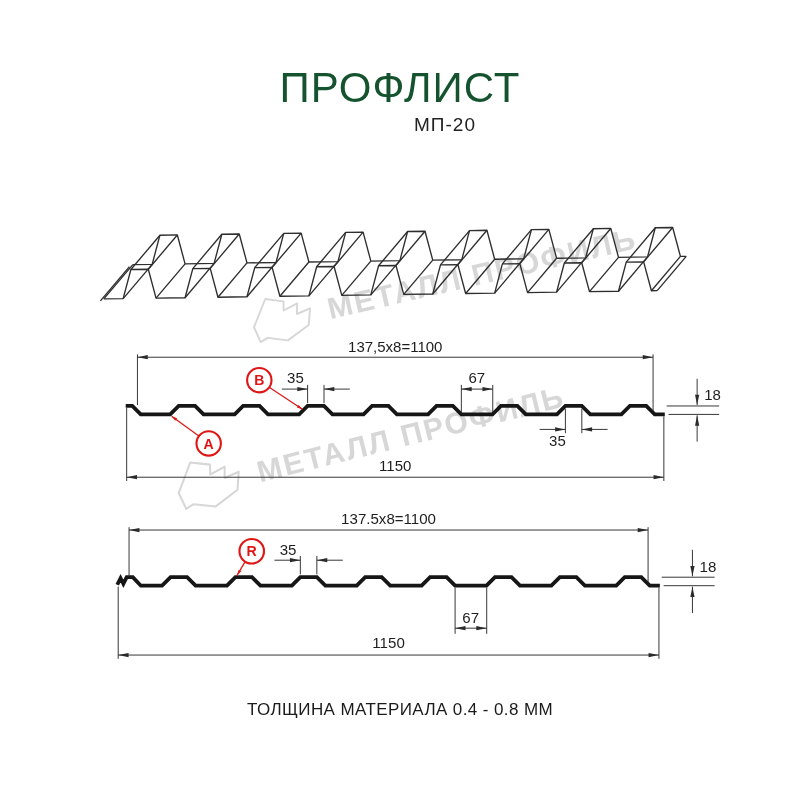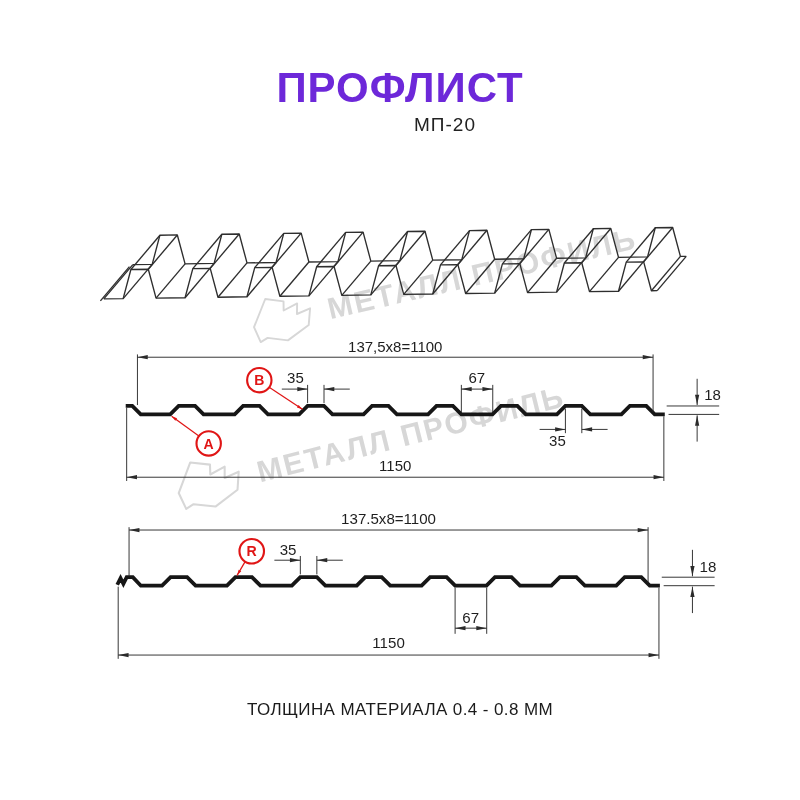--- a/index.html
+++ b/index.html
@@ -1,19 +1,19 @@
 <!DOCTYPE html>
 <html><head>
 <meta charset="utf-8">
 <style>
   html,body{margin:0;padding:0;background:#fff;}
   .stage{position:relative;width:800px;height:800px;background:#fff;overflow:hidden;
          font-family:"Liberation Sans",sans-serif;}
   .title{position:absolute;left:0;top:64px;width:800px;text-align:center;
-         font-size:42px;font-weight:bold;letter-spacing:1px;color:#6d28d9;}
+         font-size:42px;font-weight:normal;letter-spacing:1px;color:#14532d;}
   .subtitle{position:absolute;left:0;top:114px;width:800px;text-align:center;
          font-size:19px;letter-spacing:1px;color:#222;padding-left:45px;}
   .footer{position:absolute;left:0;top:700px;width:800px;text-align:center;
          font-size:17px;font-weight:normal;letter-spacing:.4px;color:#1b1b1b;}
   .wm{position:absolute;display:flex;align-items:center;gap:14px;
       transform-origin:left center;color:#d7d7d7;pointer-events:none;}
   .wm .wmtext{font-size:30px;font-weight:bold;letter-spacing:2px;white-space:nowrap;}
   .wm1{left:252px;top:298px;transform:rotate(-13deg);}
   .wm2{left:176px;top:462px;transform:rotate(-14deg);}
   svg{position:absolute;overflow:visible;}

